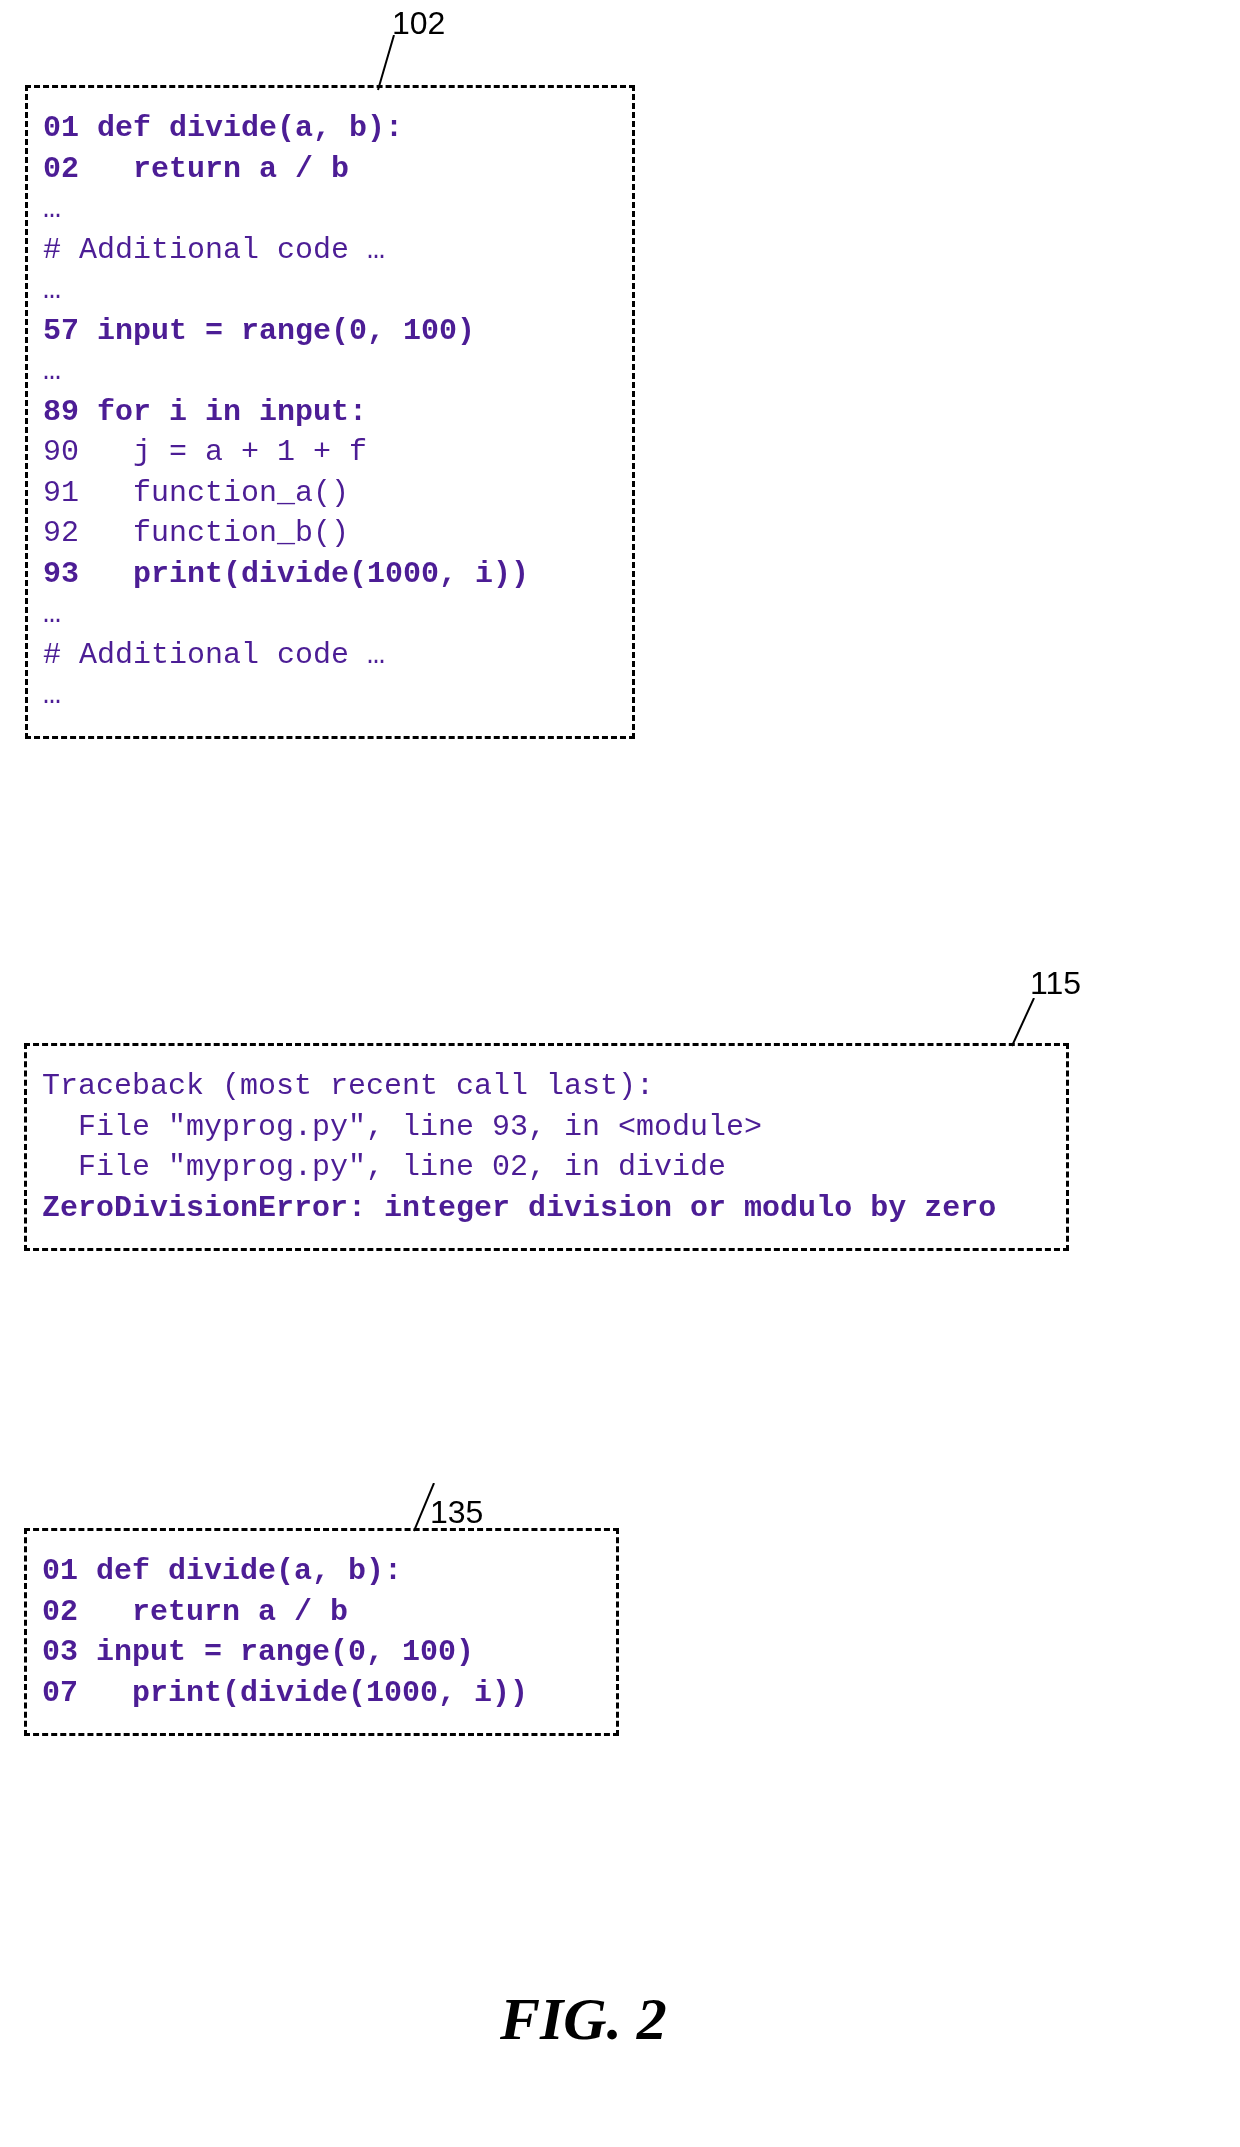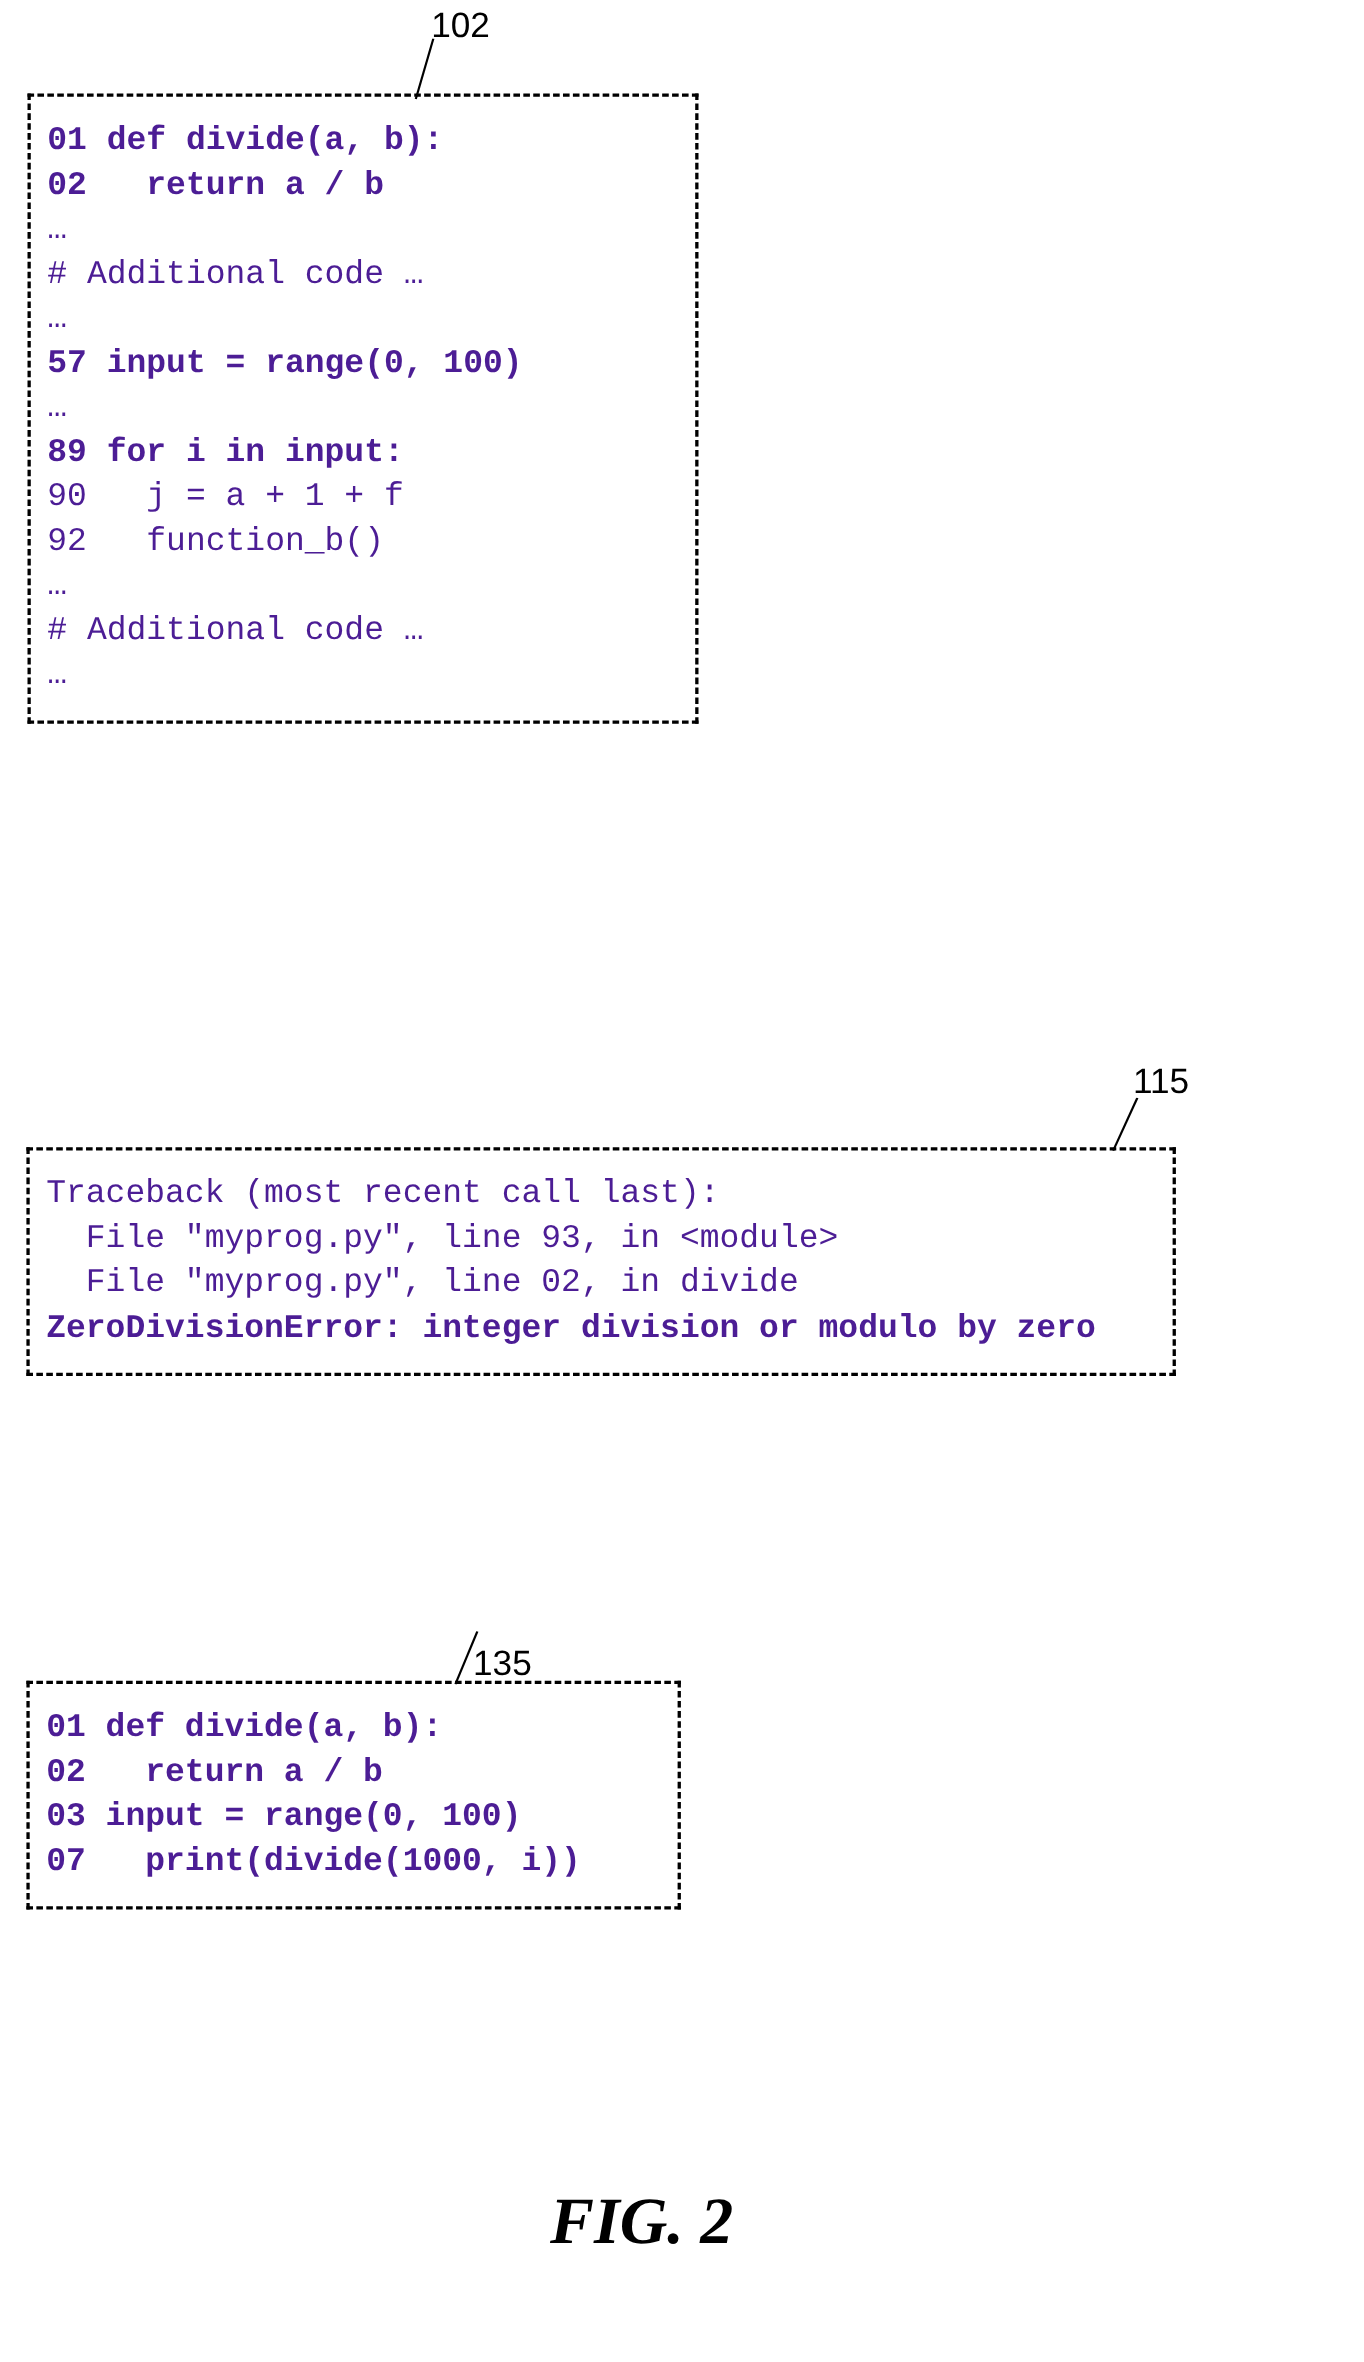--- a/index.html
+++ b/index.html
@@ -52,21 +52,23 @@
 <div class="box" style="left:25px; top:85px; width:610px;">
   <div class="code-line bold">01 def divide(a, b):</div>
   <div class="code-line bold">02   return a / b</div>
   <div class="code-line">…</div>
   <div class="code-line"># Additional code …</div>
   <div class="code-line">…</div>
   <div class="code-line bold">57 input = range(0, 100)</div>
   <div class="code-line">…</div>
   <div class="code-line bold">89 for i in input:</div>
   <div class="code-line">90   j = a + 1 + f</div>
+  <div class="code-line">91   function_a()</div>
   <div class="code-line">92   function_b()</div>
+  <div class="code-line bold">93   print(divide(1000, i))</div>
   <div class="code-line">…</div>
   <div class="code-line"># Additional code …</div>
   <div class="code-line">…</div>
 </div>
 
 <div class="callout" style="left:1030px; top:965px;">115</div>
 <svg style="position:absolute; left:1010px; top:998px;" width="30" height="60">
   <line x1="24" y1="0" x2="2" y2="48" stroke="#000" stroke-width="2"></line>
 </svg>
 

